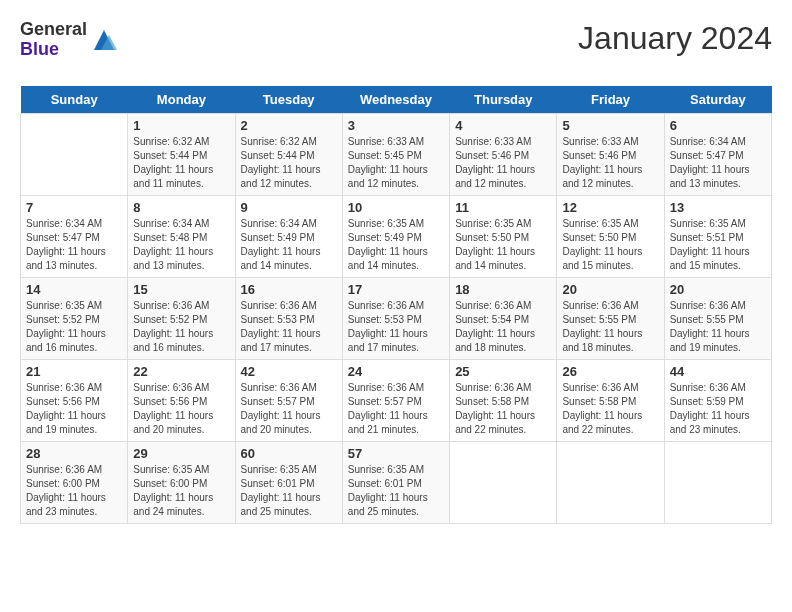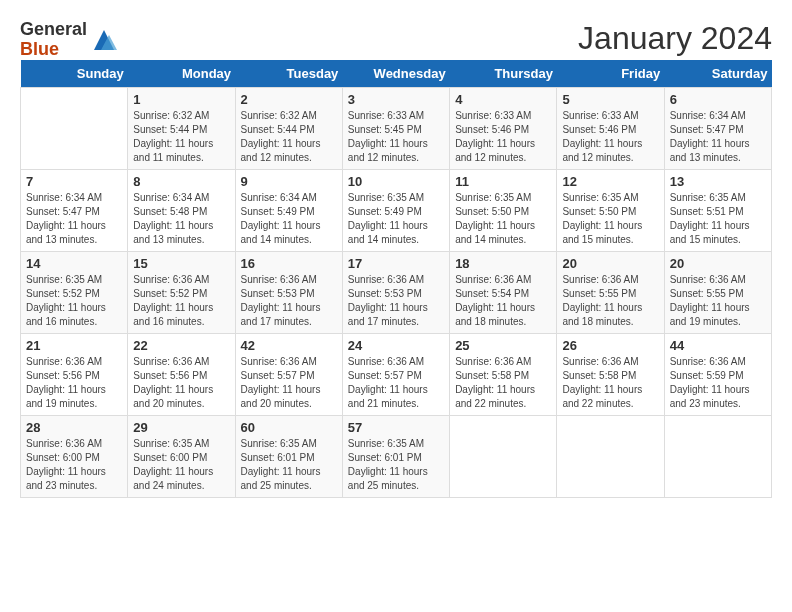--- a/index.html
+++ b/index.html
@@ -7,40 +7,40 @@
       font-family: Arial, sans-serif;
       background: #fff;
       width: 792px;
       min-height: 612px;
       padding: 20px;
     }
     .header {
       display: flex;
       justify-content: space-between;
       align-items: flex-start;
-      margin-bottom: 0;
+      margin-bottom: 26px;
     }
     .logo {
       display: flex;
       align-items: center;
     }
     .logo-text {
       display: flex;
       flex-direction: column;
       line-height: 1.1;
     }
     .logo-general {
       font-size: 18px;
       font-weight: bold;
       color: #333;
     }
     .logo-blue {
       font-size: 18px;
       font-weight: bold;
-      color: #c2410c;
+      color: #4c1d95;
     }
     .logo-icon {
       width: 30px;
       height: 30px;
       margin-left: 2px;
     }
     .title-section {
       text-align: right;
     }
     .month-title {
@@ -54,21 +54,21 @@
     }
     table {
       width: 100%;
       border-collapse: collapse;
       font-size: 11px;
     }
     thead tr th {
       background-color: #1a6ab5;
       color: #fff;
       padding: 6px 4px;
-      text-align: right;
+      text-align: center;
       font-size: 13px;
       font-weight: bold;
     }
     tbody tr td {
       border: 1px solid #ddd;
       padding: 4px 5px;
       vertical-align: top;
       width: calc(100% / 7);
       min-height: 70px;
       background: #fff;

